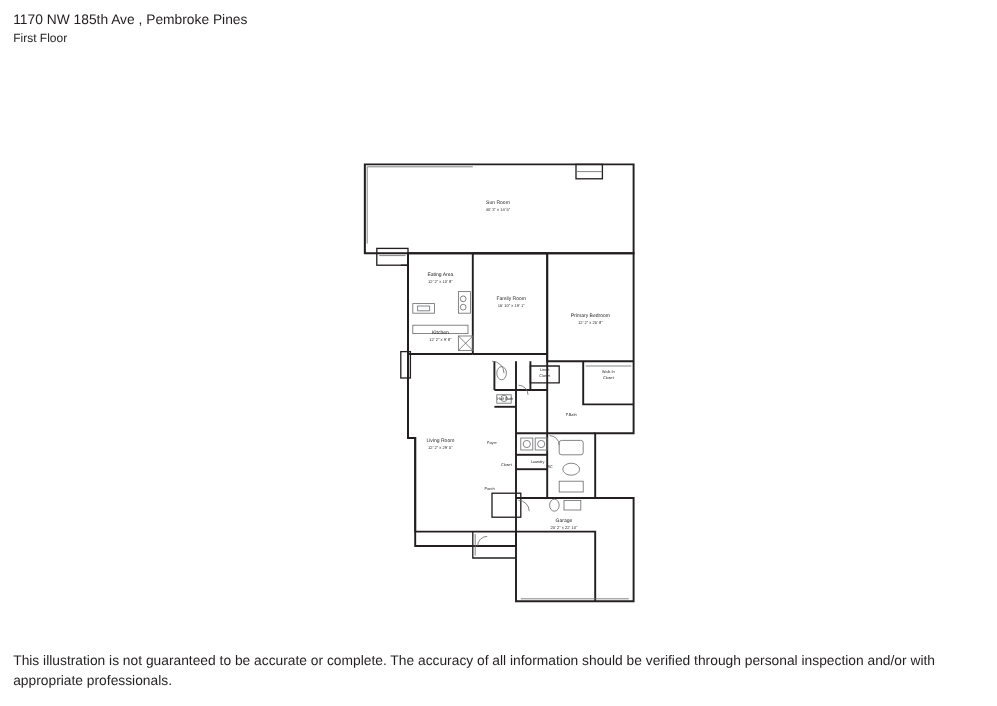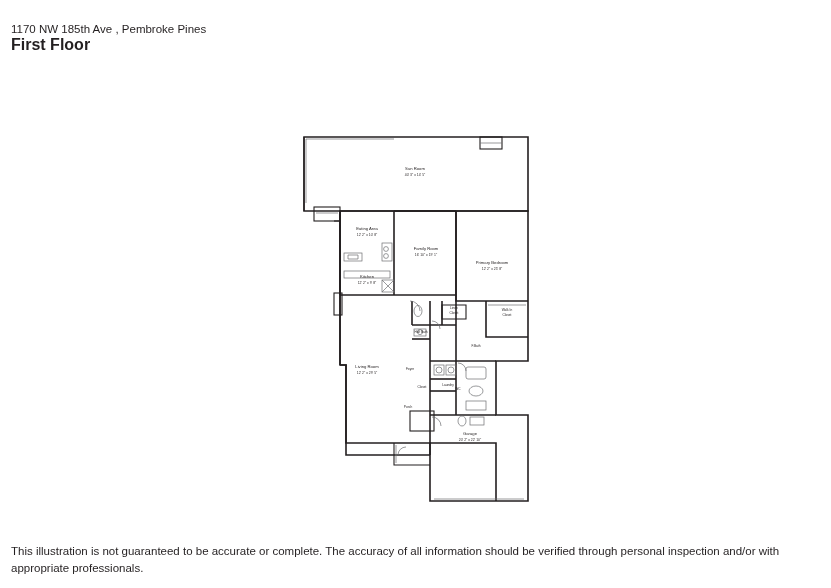--- a/index.html
+++ b/index.html
@@ -11,33 +11,32 @@
     width: 831px;
     height: 588px;
     position: relative;
     font-family: "Liberation Sans", sans-serif;
     color: #231f20;
     overflow: hidden;
   }
   .header {
     position: absolute;
     left: 11px;
-    top: 22px;
+    top: 10px;
     line-height: 15px;
   }
   .header .addr {
     font-size: 11.5px;
     color: #231f20;
     white-space: nowrap;
   }
   .header .floor {
-    font-size: 16px;
+    font-size: 10px;
     color: #231f20;
     white-space: nowrap;
-    font-weight: bold;
   }
   .disclaimer {
     position: absolute;
     left: 11px;
     top: 543px;
     width: 800px;
     font-size: 11.5px;
     line-height: 17px;
     color: #231f20;
   }

